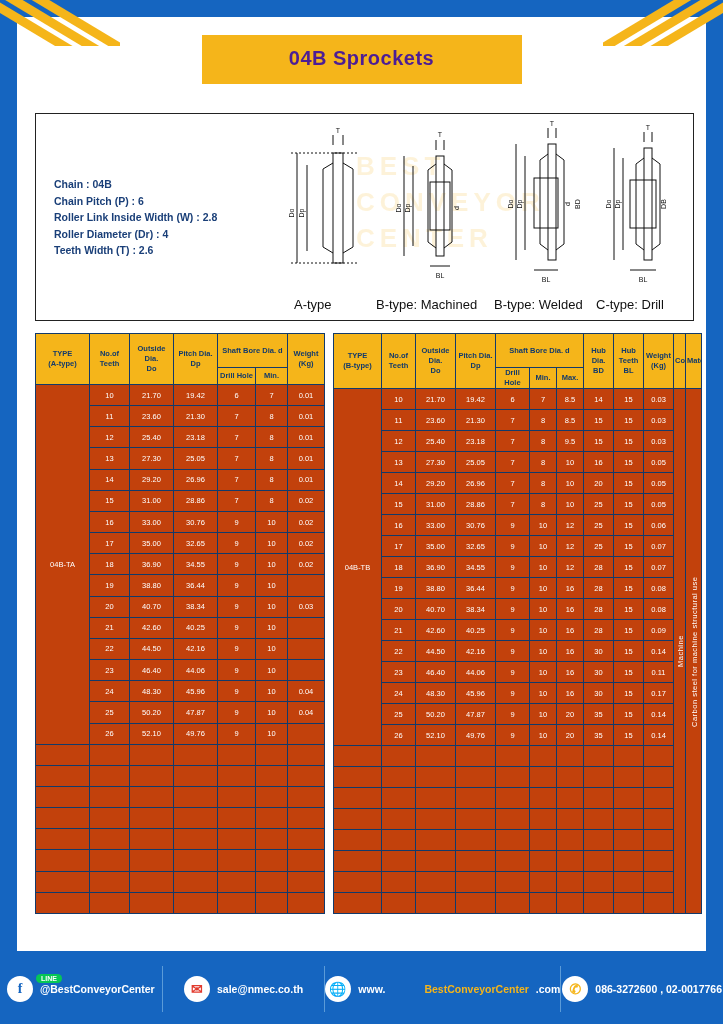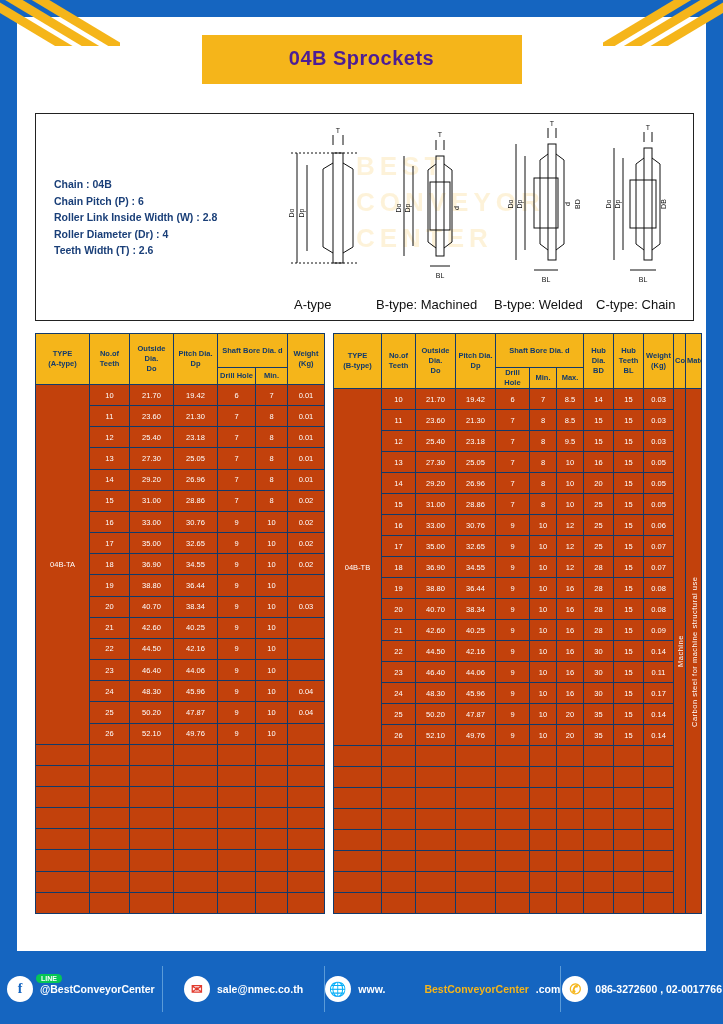--- a/index.html
+++ b/index.html
@@ -311,21 +311,21 @@
               <text x="-14" y="72" font-size="7" fill="#111" text-anchor="middle" stroke="none" transform="rotate(-90,-14,72)">Dp</text>
               <text x="32" y="72" font-size="7" fill="#111" text-anchor="middle" stroke="none" transform="rotate(-90,32,72)">DB</text>
               <line x1="-4" y1="138" x2="22" y2="138"></line>
               <text x="9" y="150" font-size="7" fill="#111" text-anchor="middle" stroke="none">BL</text>
             </g>
           </g>
         </svg>
         <div class="dlabel" style="left:28px;">A-type</div>
         <div class="dlabel" style="left:110px;margin-top:14px;">B-type: Machined</div>
         <div class="dlabel" style="left:228px;">B-type: Welded</div>
-        <div class="dlabel" style="left:330px;">C-type: Chain</div>
+        <div class="dlabel" style="left:330px;">C-type: Drill</div>
       </div>
     </div>
 
     <div class="tables">
 
       <table class="spec tblA">
         <colgroup>
           <col style="width:54px">
               <col style="width:40px">
               <col style="width:44px">

